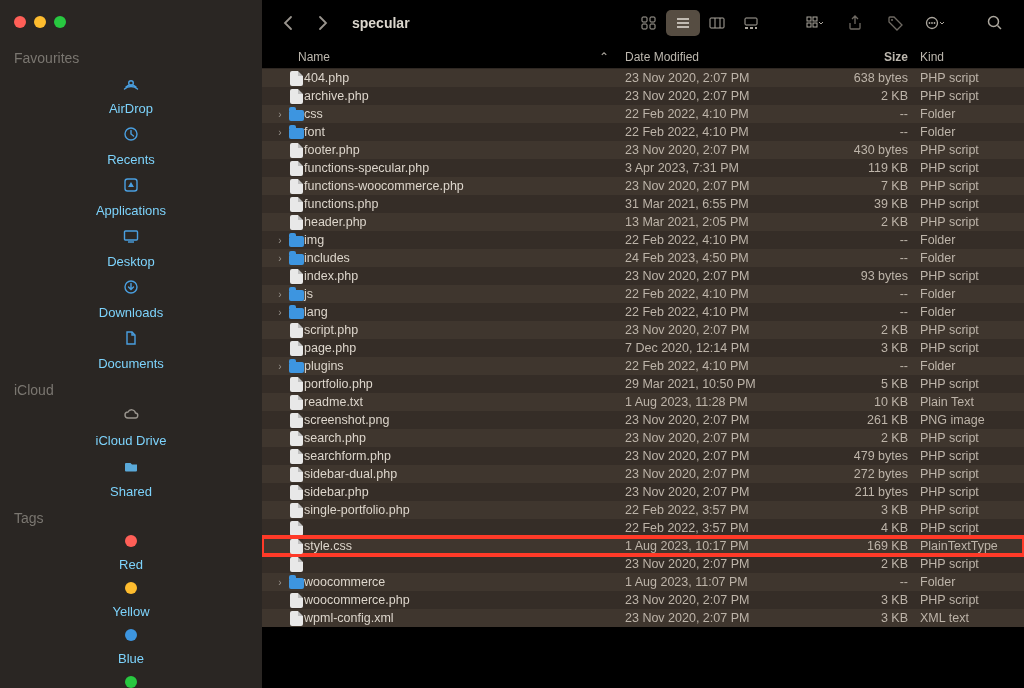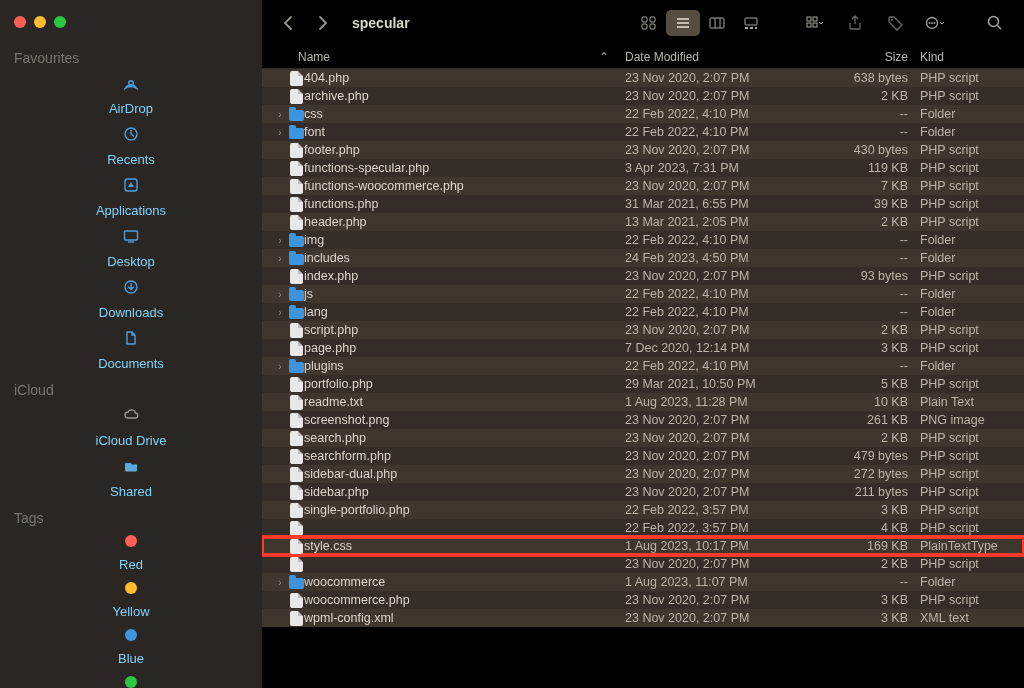--- a/index.html
+++ b/index.html
@@ -22,21 +22,21 @@
 .spacer { flex: 1; }
 .title { font-weight: 600; color: #dcd7ce; font-size: 14px; margin-left: 10px; }
 .tb-btn { width: 34px; height: 26px; display: inline-flex; align-items: center; justify-content: center; color: #aca79e; border-radius: 5px; }
 .tb-btn.sel { background: #564d42; color: #e6e1d8; }
 .tb-group { display: flex; gap: 0; }
 .tb-btn.dim { color: #6f6a63; }
 
 .col-head { display: flex; align-items: center; padding: 4px 0; border-bottom: 1px solid #2f2823; font-size: 12px; color: #bdb8af; }
 .col-head .c-name { margin-left: 36px; flex: 1; display: flex; align-items: center; }
 .col-head .c-date { width: 200px; }
-.col-head .c-size { width: 95px; text-align: right; padding-right: 12px; }
+.col-head .c-size { width: 95px; text-align: right; padding-right: 12px; font-weight: bold; }
 .col-head .c-kind { width: 104px; padding-right: 10px; }
 .sort-caret { margin-left: auto; margin-right: 16px; color: #aca79e; }
 
 .rows { flex: 1; overflow: auto; }
 .row { display: flex; align-items: center; height: 18px; font-size: 12.5px; position: relative; }
 .row:nth-child(odd) { background: #3f362e; }
 .row:nth-child(even) { background: #352d27; }
 .row.highlight { outline: 4px solid #ff3a28; outline-offset: -2px; z-index: 2; }
 .chev { width: 16px; text-align: center; color: #9a958e; font-size: 10px; }
 .ficon { width: 16px; height: 16px; display: inline-flex; align-items: center; justify-content: center; }

